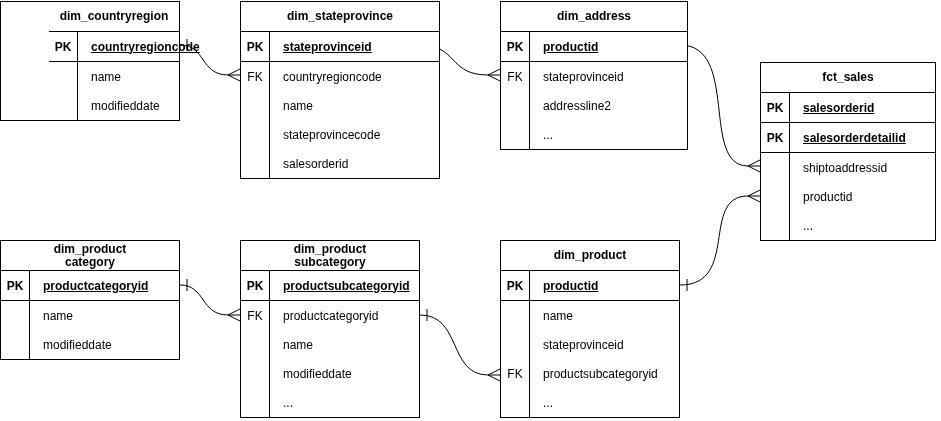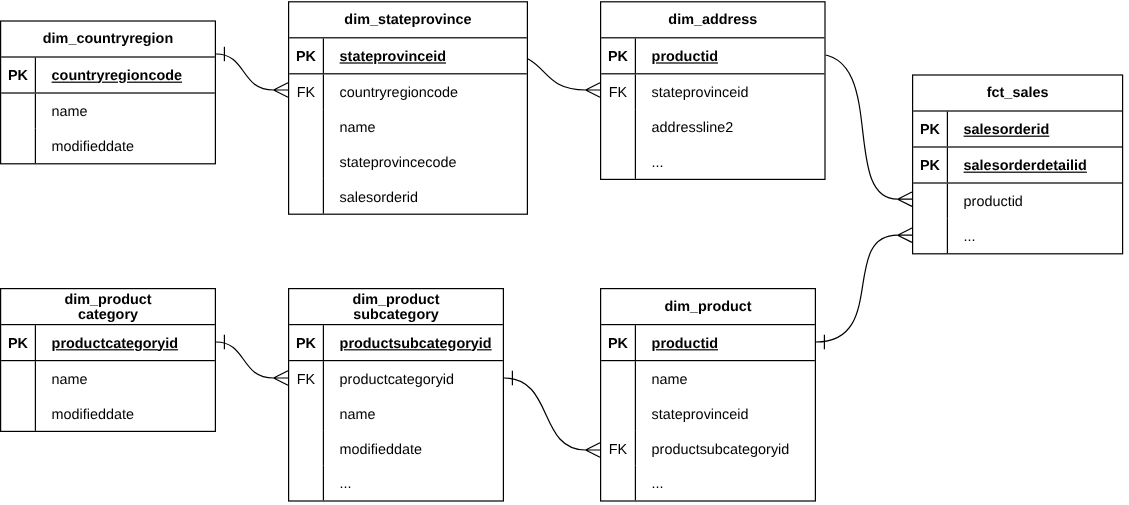--- a/index.html
+++ b/index.html
@@ -59,21 +59,21 @@
     <path d="M180,285 C206,285 200,315 228,315"></path>
     <path d="M240,309 L228,315 L240,315 M228,315 L240,321"></path>
   </g>
   <g>
     <line x1="427" y1="309" x2="427" y2="321"></line>
     <path d="M420,315 C462,315 448,375 488,375"></path>
     <path d="M500,369 L488,375 L500,375 M488,375 L500,381"></path>
   </g>
 </svg>
 
-<div class="entity" style="left:0px; top:17px; width:180px;">
+<div class="entity" style="left:0px; top:1px; width:180px;padding-left:48px;">
   <div class="t-title">dim_countryregion</div>
   <div class="t-row pk">
     <span class="t-key">PK</span>
     <span class="t-field">countryregioncode</span>
   </div>
   <div class="t-attrs">
     <div class="t-row">
       <span class="t-key"></span>
       <span class="t-field">name</span>
     </div>
@@ -136,20 +136,24 @@
   <div class="t-title">fct_sales</div>
   <div class="t-row pk">
     <span class="t-key">PK</span>
     <span class="t-field">salesorderid</span>
   </div>
   <div class="t-row pk">
     <span class="t-key">PK</span>
     <span class="t-field">salesorderdetailid</span>
   </div>
   <div class="t-attrs">
+    <div class="t-row">
+      <span class="t-key"></span>
+      <span class="t-field">shiptoaddressid</span>
+    </div>
     <div class="t-row">
       <span class="t-key"></span>
       <span class="t-field">productid</span>
     </div>
     <div class="t-row">
       <span class="t-key"></span>
       <span class="t-field">...</span>
     </div>
   </div>
 </div>

